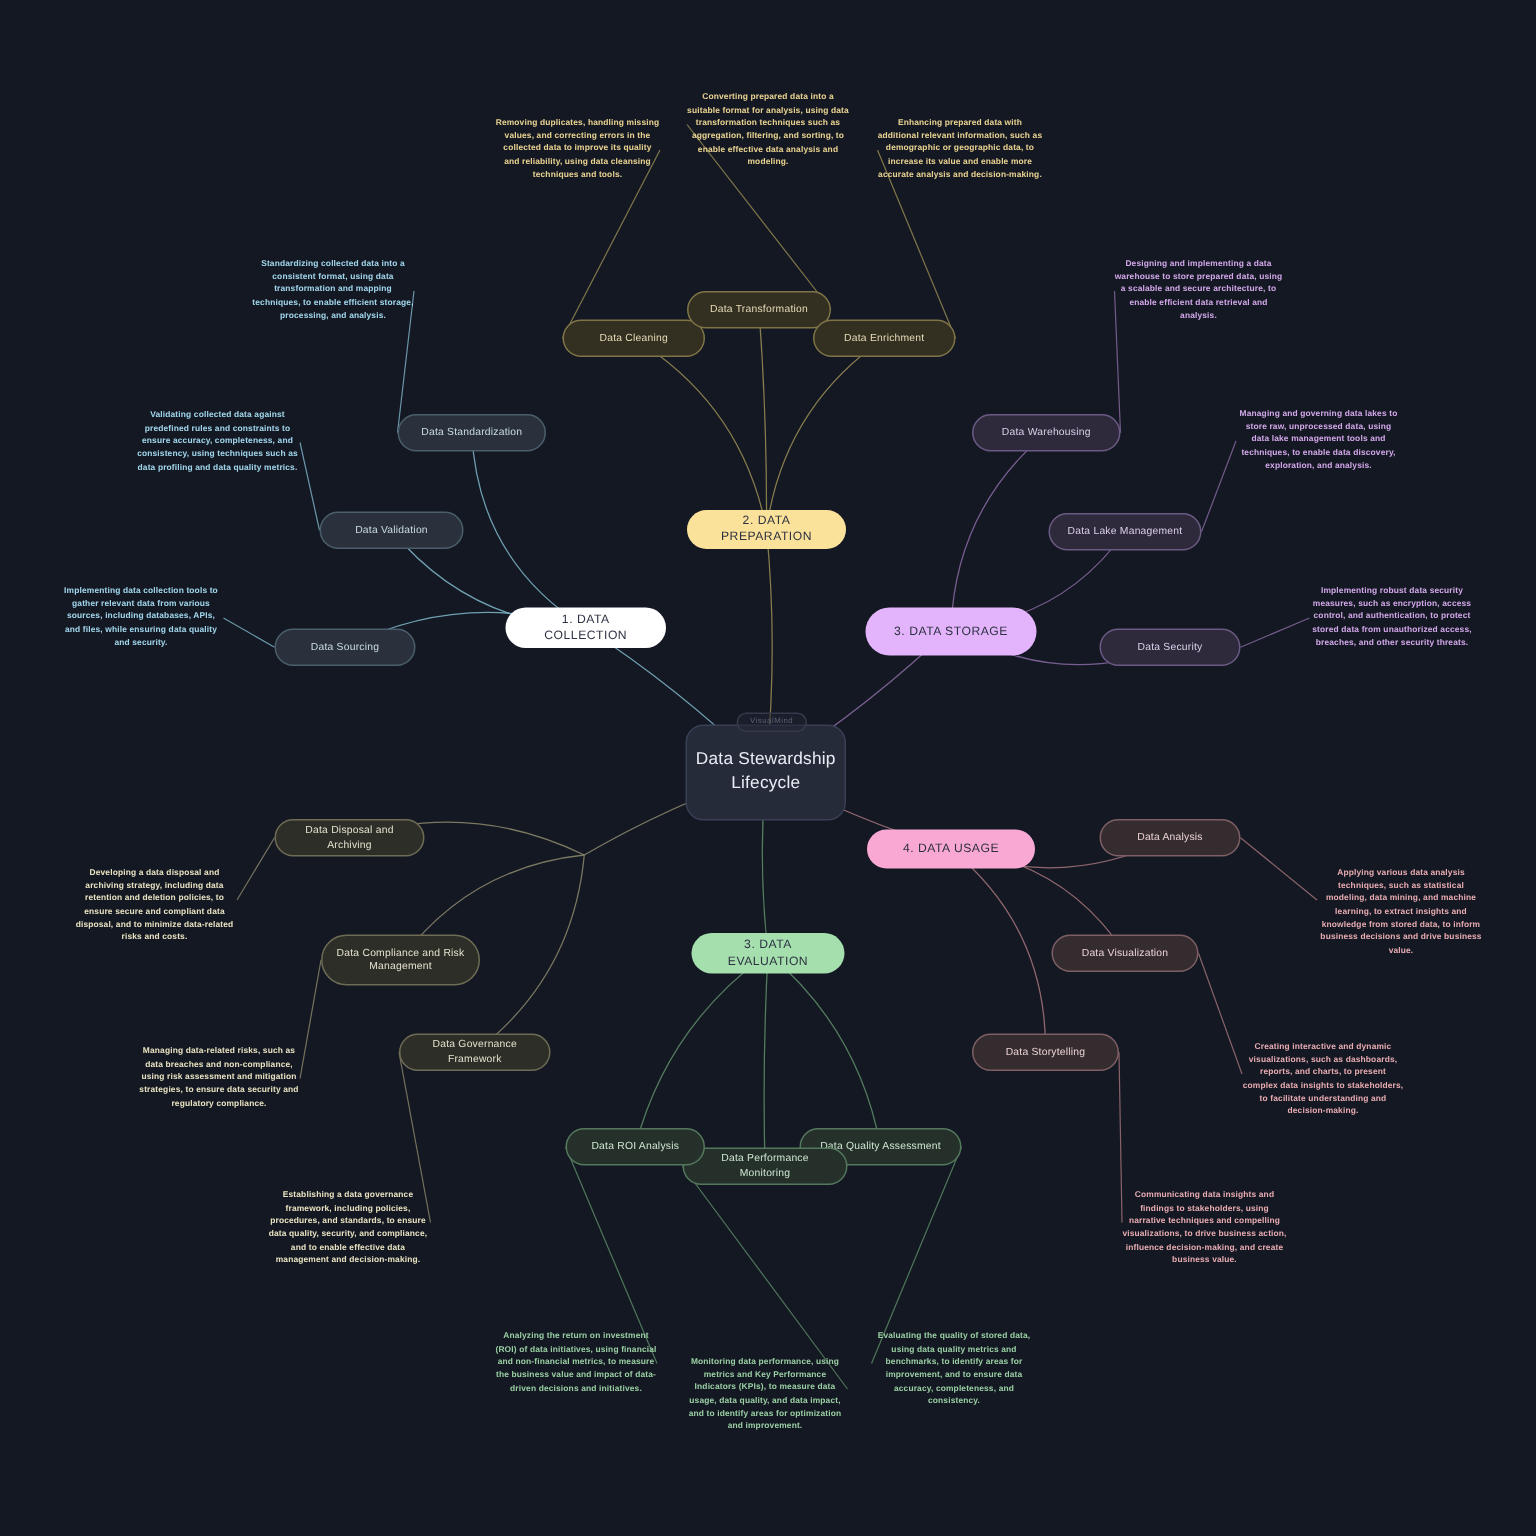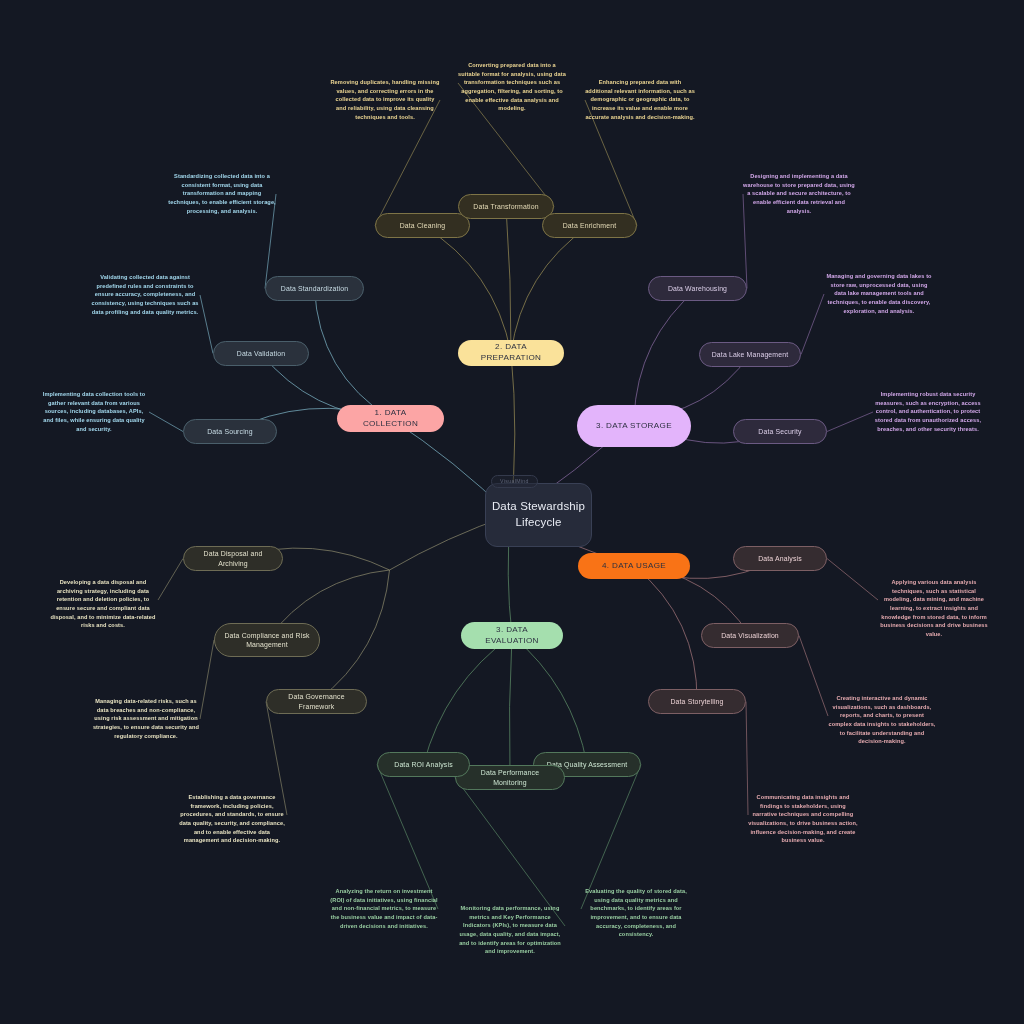--- a/index.html
+++ b/index.html
@@ -30,21 +30,20 @@
     background: #262b3a;
     border: 1px solid #394055;
     border-radius: 12px;
     display: flex; align-items: center; justify-content: center;
     text-align: center;
     color: #e9ecf4;
     font-size: 11.5px;
     line-height: 1.38;
     letter-spacing: .15px;
     z-index: 6;
-    margin-left: 28px;
   }
   .brand-badge {
     position: absolute;
     left: 491px; top: 475px;
     padding: 2px 8px 3px 8px;
     background: #20243180;
     border: 1px solid #343a4c;
     border-radius: 9px;
     color: #5e6478;
     font-size: 5.2px;
@@ -149,42 +148,42 @@
   <div class="center-node">
     <span>Data Stewardship Lifecycle</span>
   </div>
 
 <div class="sub" style="left: 183px; top: 419px; width: 94px; height: 25px; background: rgb(42, 49, 60); border-color: rgb(74, 95, 107); color: rgb(201, 221, 230);">Data Sourcing</div>
     <div class="desc" style="left: 39px; top: 390px; width: 110px; color: rgb(172, 229, 251); opacity: 0.92;">Implementing data collection tools to gather relevant data from various sources, including databases, APIs, and files, while ensuring data quality and security.</div>
     <div class="sub" style="left: 213px; top: 341px; width: 96px; height: 25px; background: rgb(42, 49, 60); border-color: rgb(74, 95, 107); color: rgb(201, 221, 230);">Data Validation</div>
     <div class="desc" style="left: 90px; top: 273px; width: 110px; color: rgb(172, 229, 251); opacity: 0.92;">Validating collected data against predefined rules and constraints to ensure accuracy, completeness, and consistency, using techniques such as data profiling and data quality metrics.</div>
     <div class="sub" style="left: 265px; top: 276px; width: 99px; height: 25px; background: rgb(42, 49, 60); border-color: rgb(74, 95, 107); color: rgb(201, 221, 230);">Data Standardization</div>
     <div class="desc" style="left: 168px; top: 172px; width: 108px; color: rgb(172, 229, 251); opacity: 0.92;">Standardizing collected data into a consistent format, using data transformation and mapping techniques, to enable efficient storage, processing, and analysis.</div>
-    <div class="branch" style="left: 337px; top: 405px; width: 107px; height: 27px; background: #fca5a5;">1. DATA COLLECTION</div>
+    <div class="branch" style="left: 337px; top: 405px; width: 107px; height: 27px; background: #ffffff;">1. DATA COLLECTION</div>
     <div class="sub" style="left: 375px; top: 213px; width: 95px; height: 25px; background: rgb(51, 47, 33); border-color: rgb(126, 116, 71); color: rgb(230, 220, 184);">Data Cleaning</div>
     <div class="desc" style="left: 330px; top: 78px; width: 110px; color: rgb(250, 226, 154); opacity: 0.92;">Removing duplicates, handling missing values, and correcting errors in the collected data to improve its quality and reliability, using data cleansing techniques and tools.</div>
     <div class="sub" style="left: 458px; top: 194px; width: 96px; height: 25px; background: rgb(51, 47, 33); border-color: rgb(126, 116, 71); color: rgb(230, 220, 184);">Data Transformation</div>
     <div class="desc" style="left: 458px; top: 61px; width: 108px; color: rgb(250, 226, 154); opacity: 0.92;">Converting prepared data into a suitable format for analysis, using data transformation techniques such as aggregation, filtering, and sorting, to enable effective data analysis and modeling.</div>
     <div class="sub" style="left: 542px; top: 213px; width: 95px; height: 25px; background: rgb(51, 47, 33); border-color: rgb(126, 116, 71); color: rgb(230, 220, 184);">Data Enrichment</div>
     <div class="desc" style="left: 585px; top: 78px; width: 110px; color: rgb(250, 226, 154); opacity: 0.92;">Enhancing prepared data with additional relevant information, such as demographic or geographic data, to increase its value and enable more accurate analysis and decision-making.</div>
     <div class="branch" style="left: 458px; top: 340px; width: 106px; height: 26px; background: rgb(250, 226, 154);">2. DATA PREPARATION</div>
     <div class="sub" style="left: 648px; top: 276px; width: 99px; height: 25px; background: rgb(46, 42, 60); border-color: rgb(107, 90, 131); color: rgb(221, 208, 234);">Data Warehousing</div>
     <div class="desc" style="left: 743px; top: 172px; width: 112px; color: rgb(227, 180, 251); opacity: 0.92;">Designing and implementing a data warehouse to store prepared data, using a scalable and secure architecture, to enable efficient data retrieval and analysis.</div>
     <div class="sub" style="left: 699px; top: 342px; width: 102px; height: 25px; background: rgb(46, 42, 60); border-color: rgb(107, 90, 131); color: rgb(221, 208, 234);">Data Lake Management</div>
     <div class="desc" style="left: 824px; top: 272px; width: 110px; color: rgb(227, 180, 251); opacity: 0.92;">Managing and governing data lakes to store raw, unprocessed data, using data lake management tools and techniques, to enable data discovery, exploration, and analysis.</div>
     <div class="sub" style="left: 733px; top: 419px; width: 94px; height: 25px; background: rgb(46, 42, 60); border-color: rgb(107, 90, 131); color: rgb(221, 208, 234);">Data Security</div>
     <div class="desc" style="left: 873px; top: 390px; width: 110px; color: rgb(227, 180, 251); opacity: 0.92;">Implementing robust data security measures, such as encryption, access control, and authentication, to protect stored data from unauthorized access, breaches, and other security threats.</div>
-    <div class="branch" style="left: 577px; top: 405px; width: 114px; height: 42px; background: rgb(227, 180, 251);">3. DATA STORAGE</div>
+    <div class="branch" style="left: 577px; top: 405px; width: 114px; height: 32px; background: rgb(227, 180, 251);">3. DATA STORAGE</div>
     <div class="sub" style="left: 733px; top: 546px; width: 94px; height: 25px; background: rgb(53, 44, 48); border-color: rgb(125, 95, 100); color: rgb(236, 210, 213);">Data Analysis</div>
     <div class="desc" style="left: 878px; top: 578px; width: 112px; color: rgb(249, 184, 189); opacity: 0.92;">Applying various data analysis techniques, such as statistical modeling, data mining, and machine learning, to extract insights and knowledge from stored data, to inform business decisions and drive business value.</div>
     <div class="sub" style="left: 701px; top: 623px; width: 98px; height: 25px; background: rgb(53, 44, 48); border-color: rgb(125, 95, 100); color: rgb(236, 210, 213);">Data Visualization</div>
     <div class="desc" style="left: 828px; top: 694px; width: 108px; color: rgb(249, 184, 189); opacity: 0.92;">Creating interactive and dynamic visualizations, such as dashboards, reports, and charts, to present complex data insights to stakeholders, to facilitate understanding and decision-making.</div>
     <div class="sub" style="left: 648px; top: 689px; width: 98px; height: 25px; background: rgb(53, 44, 48); border-color: rgb(125, 95, 100); color: rgb(236, 210, 213);">Data Storytelling</div>
     <div class="desc" style="left: 748px; top: 793px; width: 110px; color: rgb(249, 184, 189); opacity: 0.92;">Communicating data insights and findings to stakeholders, using narrative techniques and compelling visualizations, to drive business action, influence decision-making, and create business value.</div>
-    <div class="branch" style="left: 578px; top: 553px; width: 112px; height: 26px; background: #f97316;">4. DATA USAGE</div>
+    <div class="branch" style="left: 578px; top: 553px; width: 112px; height: 26px; background: #f9a8d4;">4. DATA USAGE</div>
     <div class="sub" style="left: 533px; top: 752px; width: 108px; height: 25px; background: rgb(38, 48, 42); border-color: rgb(83, 120, 92); color: rgb(205, 230, 210);">Data Quality Assessment</div>
     <div class="desc" style="left: 581px; top: 887px; width: 110px; color: rgb(165, 223, 174); opacity: 0.92;">Evaluating the quality of stored data, using data quality metrics and benchmarks, to identify areas for improvement, and to ensure data accuracy, completeness, and consistency.</div>
     <div class="sub" style="left: 455px; top: 765px; width: 110px; height: 25px; background: rgb(38, 48, 42); border-color: rgb(83, 120, 92); color: rgb(205, 230, 210);">Data Performance Monitoring</div>
     <div class="desc" style="left: 455px; top: 904px; width: 110px; color: rgb(165, 223, 174); opacity: 0.92;">Monitoring data performance, using metrics and Key Performance Indicators (KPIs), to measure data usage, data quality, and data impact, and to identify areas for optimization and improvement.</div>
     <div class="sub" style="left: 377px; top: 752px; width: 93px; height: 25px; background: rgb(38, 48, 42); border-color: rgb(83, 120, 92); color: rgb(205, 230, 210);">Data ROI Analysis</div>
     <div class="desc" style="left: 330px; top: 887px; width: 108px; color: rgb(165, 223, 174); opacity: 0.92;">Analyzing the return on investment (ROI) of data initiatives, using financial and non-financial metrics, to measure the business value and impact of data-driven decisions and initiatives.</div>
     <div class="branch" style="left: 461px; top: 622px; width: 102px; height: 27px; background: rgb(165, 223, 174);">3. DATA EVALUATION</div>
     <div class="sub" style="left: 266px; top: 689px; width: 101px; height: 25px; background: rgb(46, 46, 40); border-color: rgb(110, 108, 85); color: rgb(228, 226, 205);">Data Governance Framework</div>
     <div class="desc" style="left: 177px; top: 793px; width: 110px; color: rgb(250, 244, 207); opacity: 0.92;">Establishing a data governance framework, including policies, procedures, and standards, to ensure data quality, security, and compliance, and to enable effective data management and decision-making.</div>
     <div class="sub" style="left: 214px; top: 623px; width: 106px; height: 34px; background: rgb(46, 46, 40); border-color: rgb(110, 108, 85); color: rgb(228, 226, 205);">Data Compliance and Risk Management</div>

